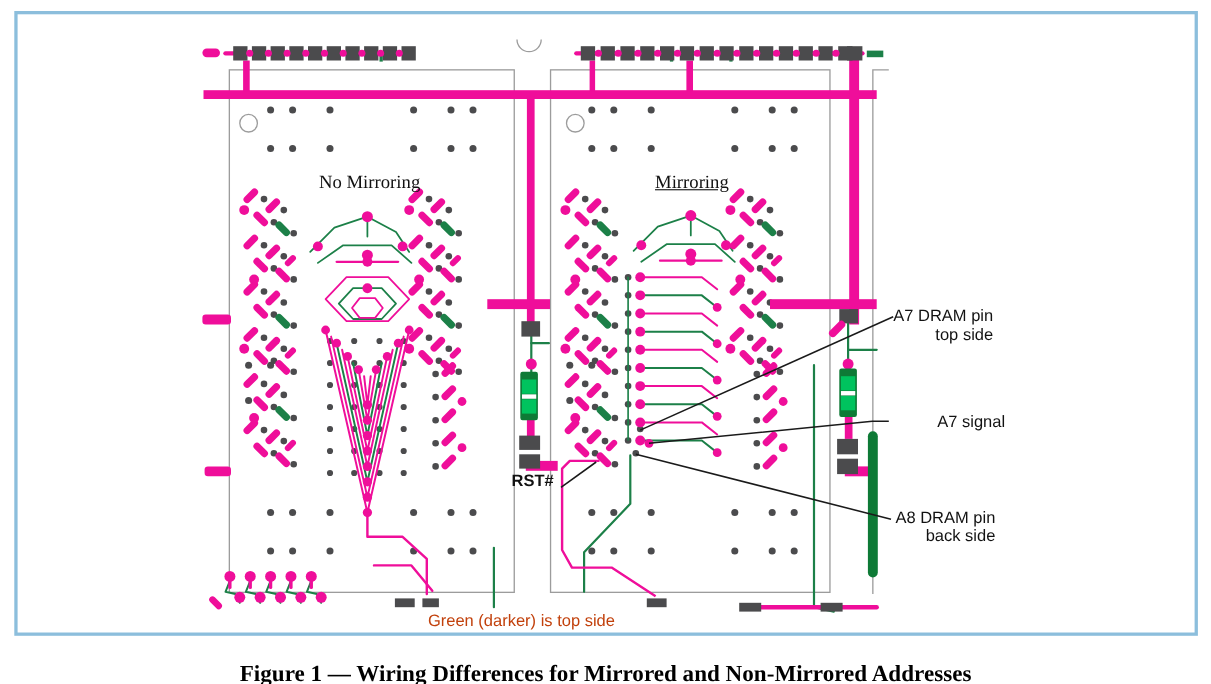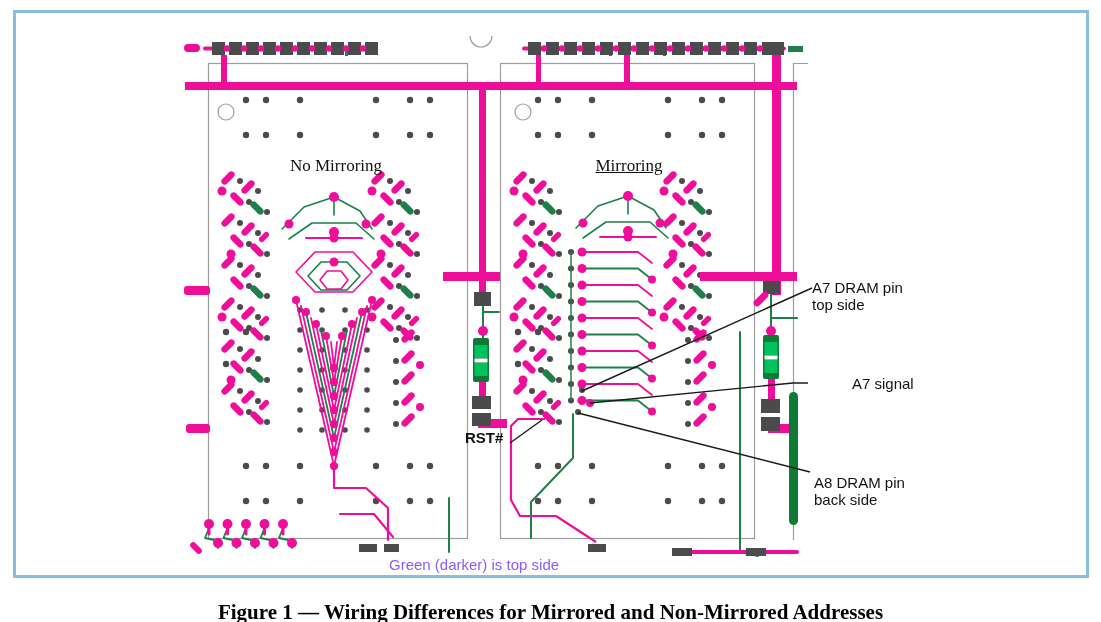--- a/index.html
+++ b/index.html
@@ -1,22 +1,22 @@
 <!DOCTYPE html>
 <html><head>
 <meta charset="utf-8">
 <style>
   html,body{margin:0;padding:0;background:#fff;}
   .fig{position:relative;width:1101px;height:622px;background:#fff;overflow:hidden;
        font-family:"Liberation Sans",sans-serif;}
   .fig svg{position:absolute;left:0;top:0;}
-  .lbl{position:absolute;color:#121212;white-space:nowrap;}
+  .lbl{position:absolute;color:#121212;white-space:nowrap;text-align:right;}
   .serifLbl{font-family:"Liberation Serif",serif;font-size:17px;}
   .sansLbl{font-size:15px;line-height:17px;}
-  .note{font-size:15px;color:#8b5cf6;}
+  .note{font-size:15px;color:#c2410c;}
   .caption{position:absolute;left:0;right:0;top:588px;text-align:center;
            font-family:"Liberation Serif",serif;font-weight:bold;font-size:21px;color:#000;margin-top:12px;}
   .center{text-align:center;}
 </style>
 </head>
 <body>
 
 <div class="fig">
   <svg id="art" width="1101" height="622" viewBox="0 0 1101 622">
       <g>
@@ -554,21 +554,21 @@
 
   <div class="lbl serifLbl center" style="left:579px;top:156px;width:100px;text-decoration:underline;">Mirroring</div>
 
   <div class="lbl sansLbl" style="left:812px;top:279px;">
     <span style="display:block">A7 DRAM pin</span>
     <span style="display:block">top side</span>
   </div>
 
   <div class="lbl sansLbl" style="left:852px;top:375px;">A7 signal</div>
 
-  <div class="lbl sansLbl" style="left:814px;top:462px;margin-top:12px;">
+  <div class="lbl sansLbl" style="left:814px;top:462px;">
     <span style="display:block">A8 DRAM pin</span>
     <span style="display:block">back side</span>
   </div>
 
   <div class="lbl sansLbl" style="left:465px;top:429px;font-weight:bold;">RST#</div>
 
   <div class="lbl note" style="left:389px;top:556px;">Green (darker) is top side</div>
 
   <div class="caption">Figure 1 —  Wiring Differences for Mirrored and Non-Mirrored Addresses</div>
 </div>

